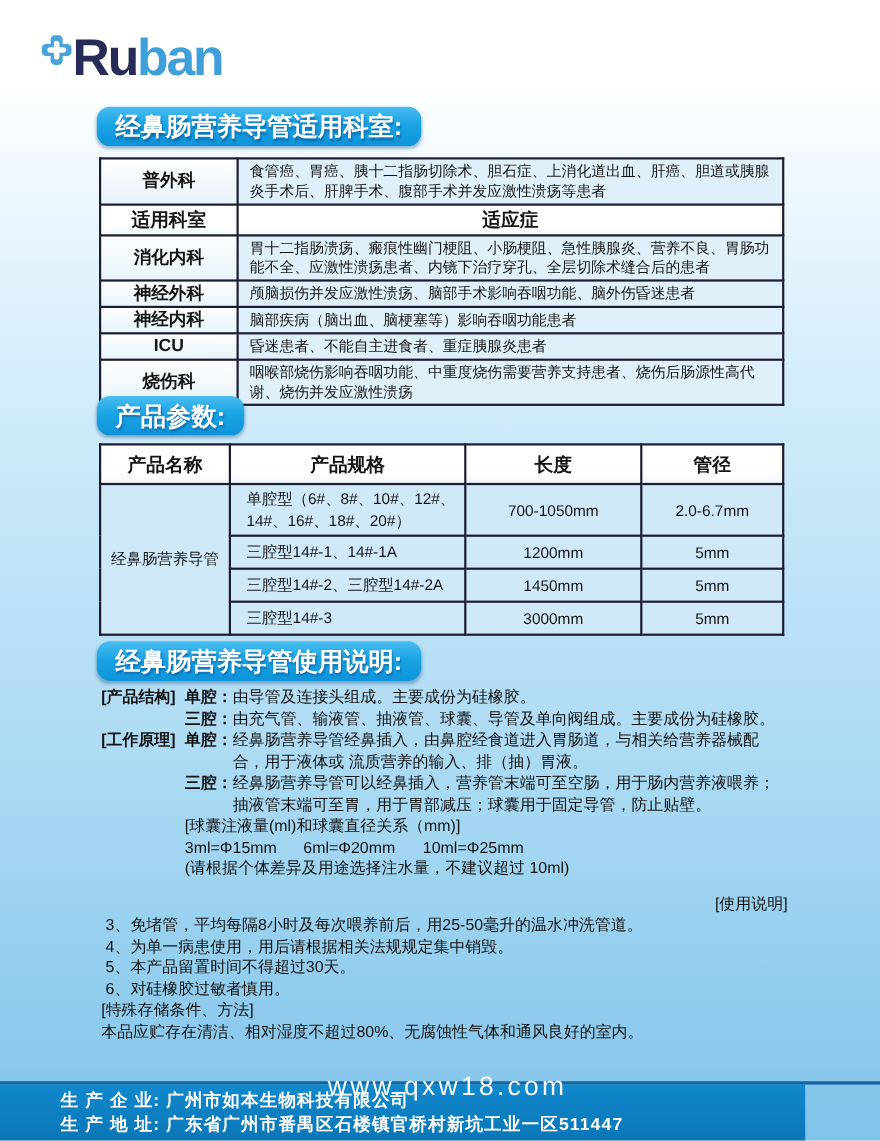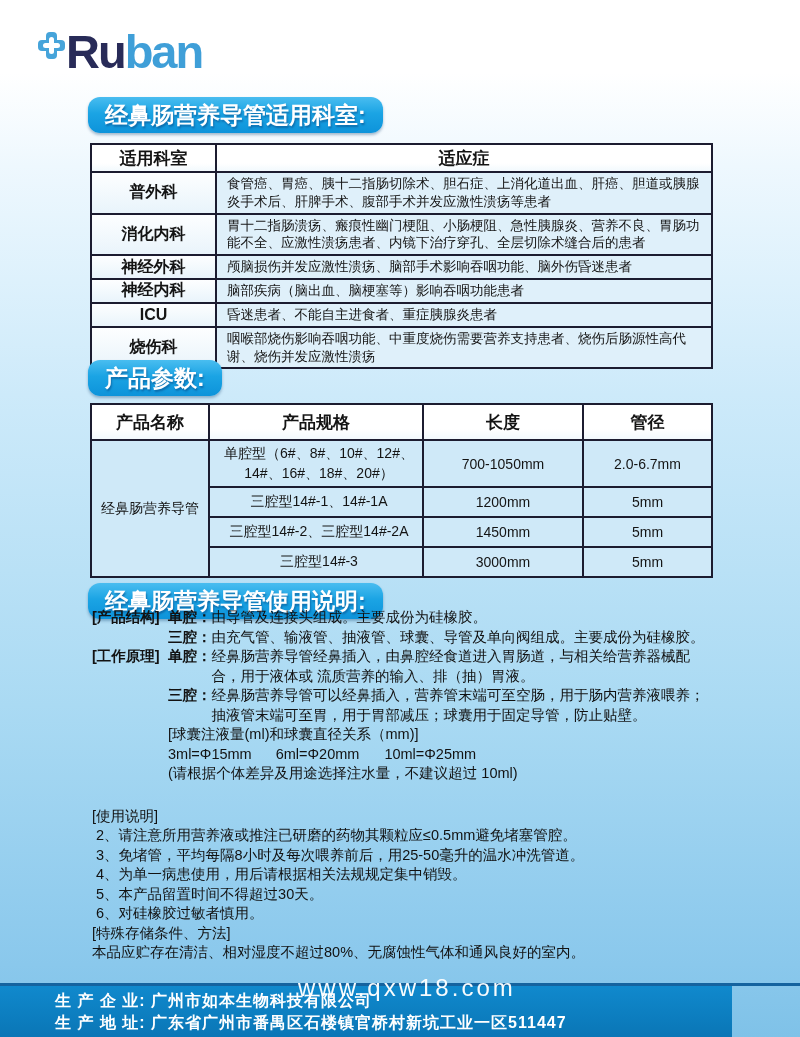--- a/index.html
+++ b/index.html
@@ -40,34 +40,34 @@
   table{ position:absolute; left:90px; width:623px; border-collapse:collapse; table-layout:fixed; }
   th,td{ border:2px solid #1c1c30; color:#141414; }
   th{ background:linear-gradient(180deg,#ffffff 70%,#f2f9fd 100%); font-size:17px; font-weight:bold; text-align:center; }
 
   .t1{ top:143px; }
   .t1 .dept{ background:linear-gradient(180deg,#fdfeff 0%,#e9f4fb 100%); font-size:16px; font-weight:bold; text-align:center; }
   .t1 .ind{ background:#dff0fa; font-size:13.5px; line-height:1.32; padding:2px 8px 2px 10px; font-weight:500; }
 
   .t2{ top:403px; }
   .t2 td{ background:#cfe9f8; font-size:14px; text-align:center; }
-  .t2 .spec{ text-align:center; padding:3px 8px 3px 14px; line-height:1.4;margin-top:45px; }
+  .t2 .spec{ text-align:left; padding:3px 8px 3px 14px; line-height:1.4;margin-top:45px; }
   .t2 .pname{ font-size:14px; }
 
   
-  .usage{ position:absolute; left:92px; top:608px; width:624px; color:#121212; font-size:14.5px; line-height:19.5px; }
+  .usage{ position:absolute; left:92px; top:625px; width:624px; color:#121212; font-size:14.5px; line-height:19.5px; }
   .u-row{ display:flex; align-items:flex-start; }
   .u-label{ flex:0 0 76px; font-weight:bold; white-space:nowrap; }
   .u-key{ flex:0 0 auto; font-weight:bold; white-space:nowrap; }
   .u-text{ font-weight:500; }
   .u-title{ font-weight:normal; }
   .u-val{ font-weight:500; }
   .u-val.v1{ margin-right:24px; }
   .u-val.v2{ margin-right:25px; }
-  .u-row.sect{ margin-top:23px; }
+  .u-row.sect{ margin-top:12px;justify-content:flex-end; }
   .u-item{ padding-left:4px; }
 
   
   .footer-divider{ position:absolute; left:0; top:983px; width:800px; height:3px; background:#15639f; }
   .footer-band{
     position:absolute; left:0; top:986px; width:732px; height:51px;
     background:linear-gradient(180deg,#1089cd 0%,#0a76b6 100%);
     color:#fff; font-weight:bold; font-size:16px; line-height:22px;
     padding:4px 0 0 55px; letter-spacing:1px;
   }
@@ -94,27 +94,27 @@
   <div class="badge badge1">
     <span>经鼻肠营养导管适用科室:</span>
   </div>
 
   <table class="t1">
     <colgroup>
         <col style="width:125px">
         <col>
       </colgroup>
     <tbody>
-        <tr style="height:28px">
+        <tr style="height:38px">
+      <td class="dept">普外科</td>
+      <td class="ind">食管癌、胃癌、胰十二指肠切除术、胆石症、上消化道出血、肝癌、胆道或胰腺炎手术后、肝脾手术、腹部手术并发应激性溃疡等患者</td>
+    </tr>
+    <tr style="height:28px">
       <th>适用科室</th>
       <th>适应症</th>
-    </tr>
-    <tr style="height:38px">
-      <td class="dept">普外科</td>
-      <td class="ind">食管癌、胃癌、胰十二指肠切除术、胆石症、上消化道出血、肝癌、胆道或胰腺炎手术后、肝脾手术、腹部手术并发应激性溃疡等患者</td>
     </tr>
     <tr style="height:38px">
       <td class="dept">消化内科</td>
       <td class="ind">胃十二指肠溃疡、瘢痕性幽门梗阻、小肠梗阻、急性胰腺炎、营养不良、胃肠功能不全、应激性溃疡患者、内镜下治疗穿孔、全层切除术缝合后的患者</td>
     </tr>
     <tr style="height:22px">
       <td class="dept">神经外科</td>
       <td class="ind">颅脑损伤并发应激性溃疡、脑部手术影响吞咽功能、脑外伤昏迷患者</td>
     </tr>
     <tr style="height:22px">
@@ -210,23 +210,20 @@
       <span class="u-val">10ml=Φ25mm</span>
     </div>
     <div class="u-row">
       <span class="u-label"></span>
       <span class="u-text">(请根据个体差异及用途选择注水量，不建议超过 10ml)</span>
     </div>
     <div class="u-row sect">
       <span class="u-title">[使用说明]</span>
     </div>
     <div class="u-row">
-        <span class="u-text u-item">2、请注意所用营养液或推注已研磨的药物其颗粒应≤0.5mm避免堵塞管腔。</span>
-      </div>
-    <div class="u-row">
         <span class="u-text u-item">3、免堵管，平均每隔8小时及每次喂养前后，用25-50毫升的温水冲洗管道。</span>
       </div>
     <div class="u-row">
         <span class="u-text u-item">4、为单一病患使用，用后请根据相关法规规定集中销毁。</span>
       </div>
     <div class="u-row">
         <span class="u-text u-item">5、本产品留置时间不得超过30天。</span>
       </div>
     <div class="u-row">
         <span class="u-text u-item">6、对硅橡胶过敏者慎用。</span>

